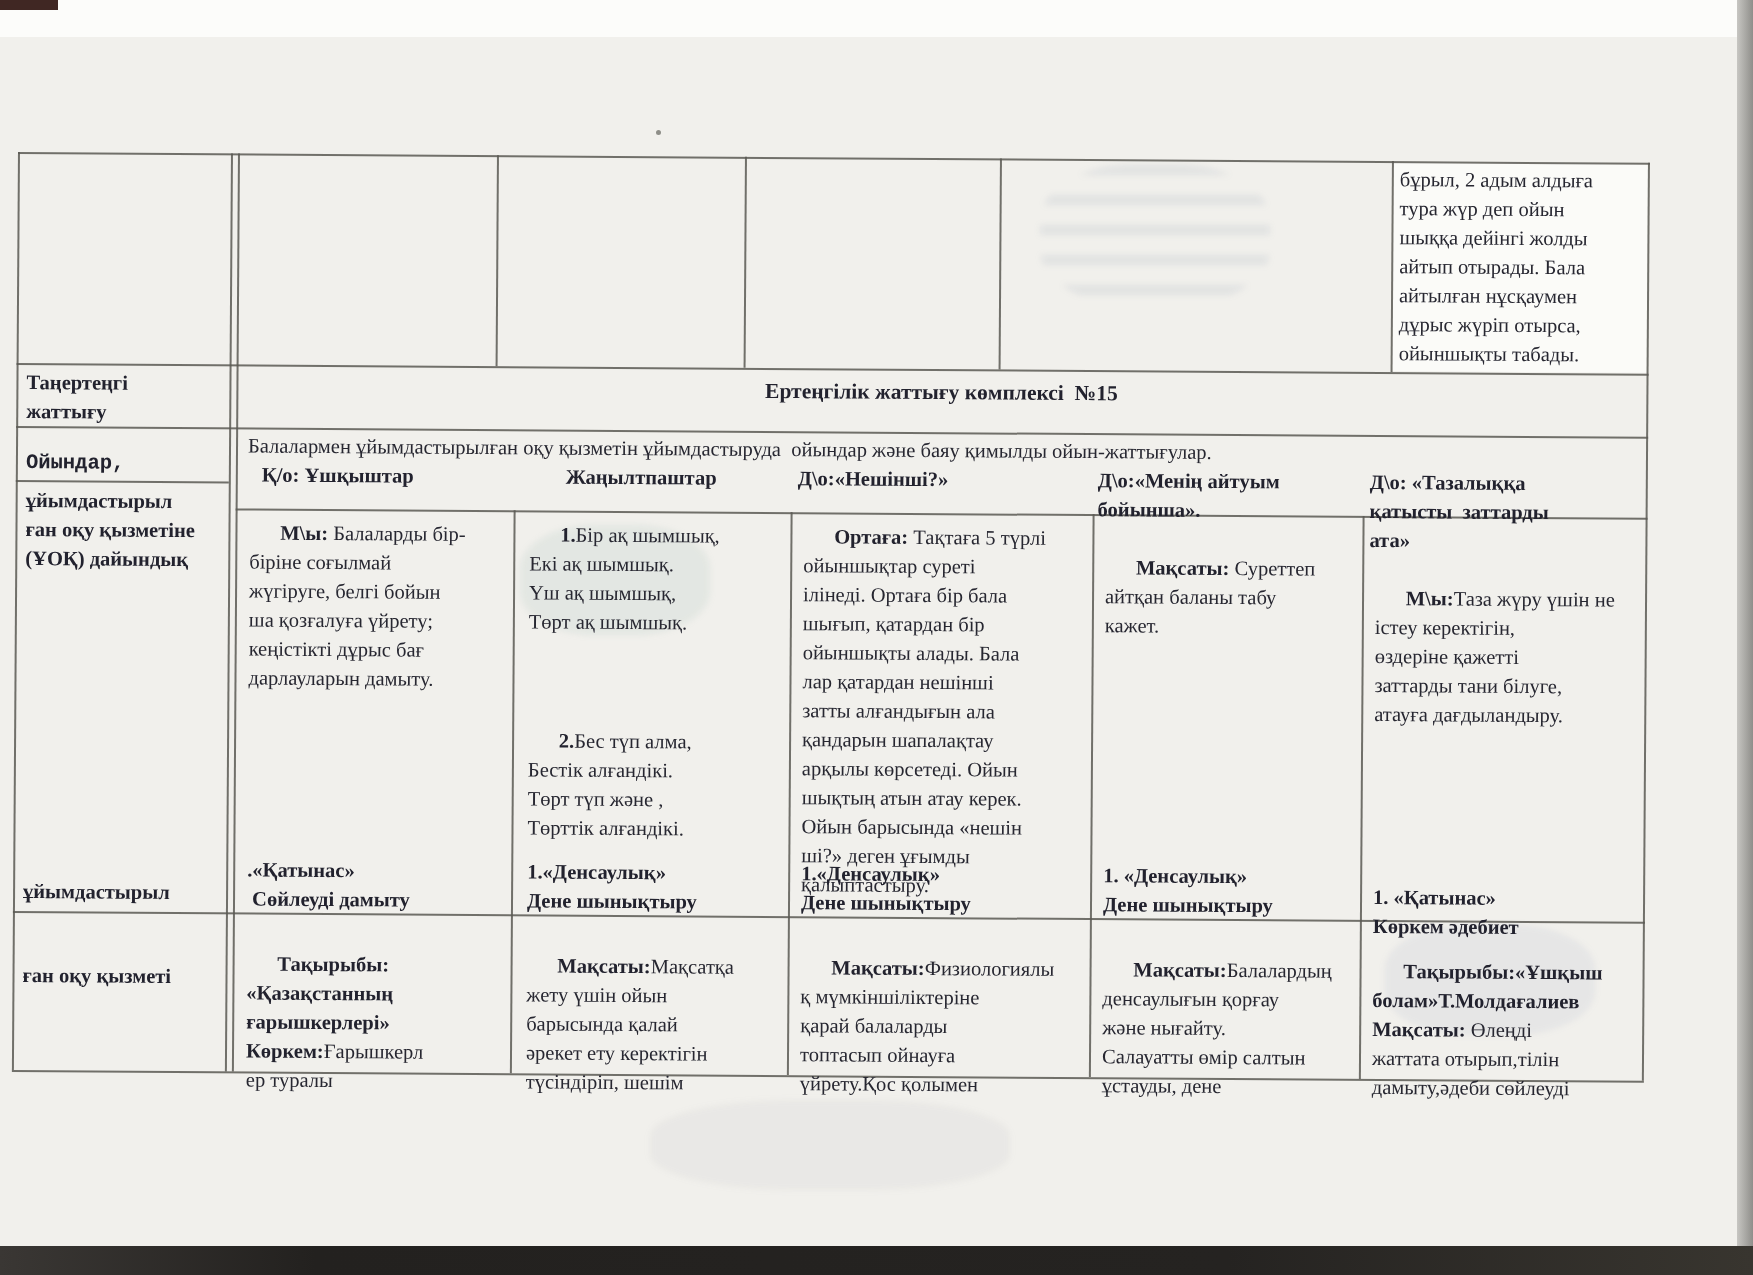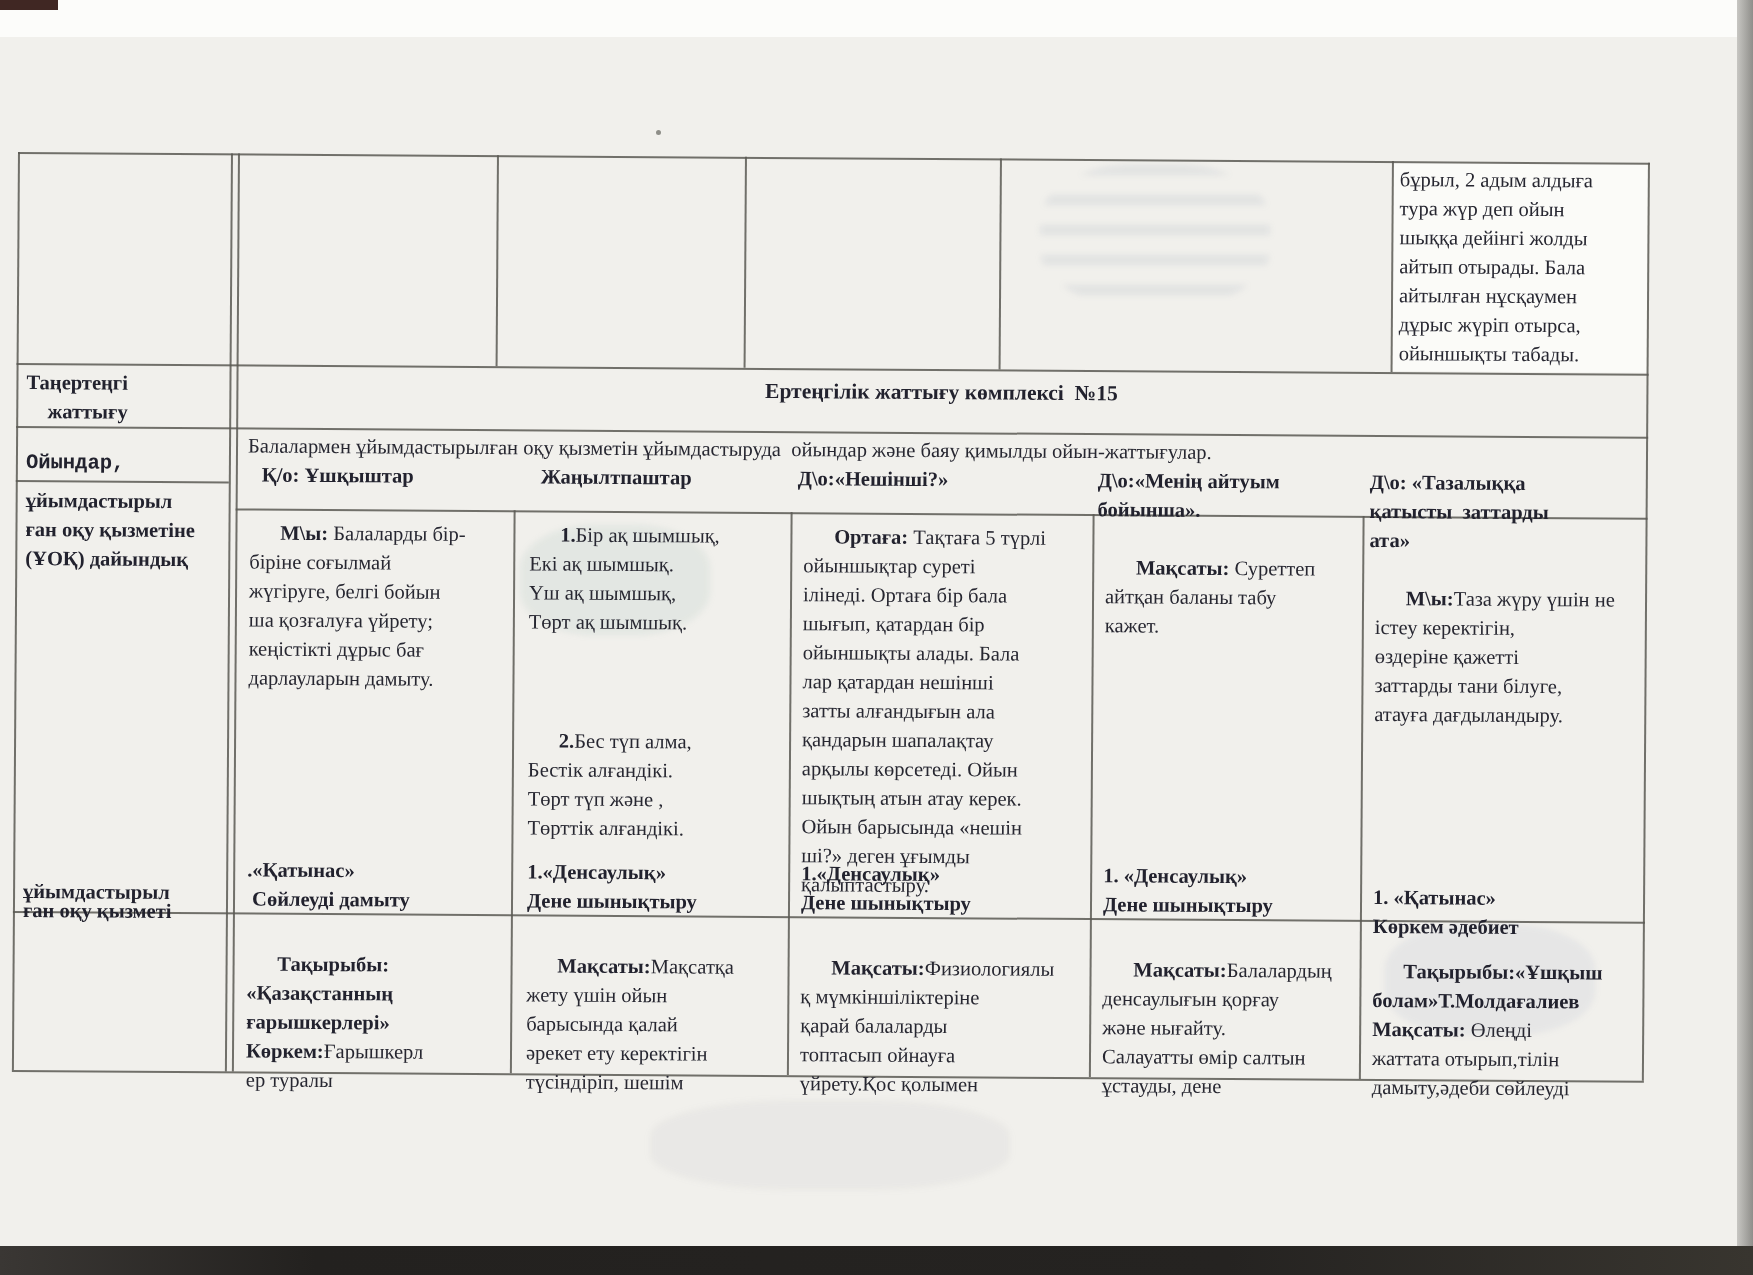--- a/index.html
+++ b/index.html
@@ -63,35 +63,35 @@
     <div class="hl" style="left:18px;top:1070px;width:1632px;"></div>
 
     <div class="t" style="left:1400px;top:156px;">бұрыл, 2 адым алдыға
 тура жүр деп ойын
 шыққа дейінгі жолды
 айтып отырады. Бала
 айтылған нұсқаумен
 дұрыс жүріп отырса,
 ойыншықты табады.</div>
 
-    <div class="t bold" style="left:28px;top:368px;text-align:right;">Таңертеңгі
+    <div class="t bold" style="left:28px;top:368px;">Таңертеңгі
 жаттығу</div>
     <div class="t bold title" style="left:238px;top:372px;width:1410px;">Ертеңгілік жаттығу көмплексі  №15</div>
 
     <div class="t bold" style="left:28px;top:448px;font-family:Liberation Mono, monospace;">Ойындар,</div>
     <div class="t bold" style="left:28px;top:486px;">ұйымдастырыл
 ған оқу қызметіне
 (ҰОҚ) дайындық</div>
     <div class="t bold" style="left:28px;top:877px;">ұйымдастырыл</div>
-    <div class="t bold" style="left:28px;top:896px;">ған оқу қызметі</div>
+    <div class="t bold" style="left:28px;top:961px;">ған оқу қызметі</div>
 
     <div class="t" style="left:250px;top:430px;">Балалармен ұйымдастырылған оқу қызметін ұйымдастыруда  ойындар және баяу қимылды ойын-жаттығулар.</div>
 
     <div class="t bold" style="left:264px;top:459px;">Қ/о: Ұшқыштар</div>
-    <div class="t bold" style="left:543px;top:459px;">Жаңылтпаштар</div>
+    <div class="t bold" style="left:568px;top:459px;">Жаңылтпаштар</div>
     <div class="t bold" style="left:800px;top:459px;">Д\о:«Нешінші?»</div>
     <div class="t bold" style="left:1100px;top:459px;">Д\о:«Менің айтуым
 бойынша».</div>
     <div class="t bold" style="left:1372px;top:459px;">Д\о: «Тазалыққа
 қатысты  заттарды
 ата»</div>
 
     <div class="t" style="left:252px;top:488px;">
       <b>М\ы:</b><span> Балаларды бір-
 біріне соғылмай

